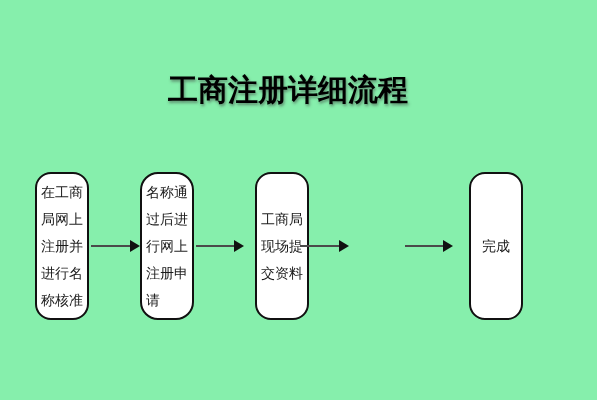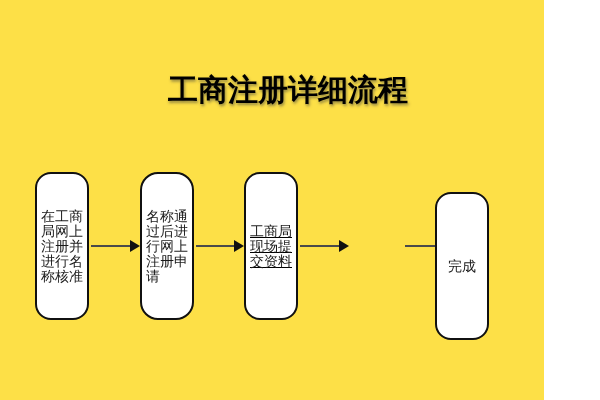--- a/index.html
+++ b/index.html
@@ -1,20 +1,20 @@
 <!DOCTYPE html>
 <html><head>
 <meta charset="utf-8">
 <style>
   html, body { margin: 0; padding: 0; background: #ffffff; }
   .canvas {
     position: relative;
-    width: 544px;
+    width: 597px;
     height: 400px;
-    background: #fde047;
+    background: #86efac;
     overflow: hidden;
     font-family: "Liberation Sans", sans-serif;
   }
   .title {
     position: absolute;
     left: 168px;
     top: 72px;
     font-size: 30px;
     line-height: 1.2;
     font-weight: bold;
@@ -30,30 +30,30 @@
     box-sizing: border-box;
     border: 2.5px solid #111111;
     border-radius: 16px;
     background: #ffffff;
     display: flex;
     align-items: center;
     justify-content: center;
   }
   .step .label {
     font-size: 14px;
-    line-height: 15px;
+    line-height: 27px;
     color: #1a1a1a;
     white-space: pre-line;
     text-align: left;
   }
   .s1 { left: 35px; }
   .s2 { left: 140px; border-radius: 18px; }
-  .s3 { left: 244px; text-decoration: underline; }
+  .s3 { left: 255px; }
   .s4 { left: 349px; }
-  .s5 { left: 435px; margin-top: 20px; }
+  .s5 { left: 469px; }
   .arrow {
     position: absolute;
     top: 239px;
     height: 13px;
   }
   .a1 { left: 91px;  width: 49px; }
   .a2 { left: 196px; width: 48px; }
   .a3 { left: 300px; width: 49px; }
   .a4 { left: 405px; width: 48px; }
   .arrow .line {

